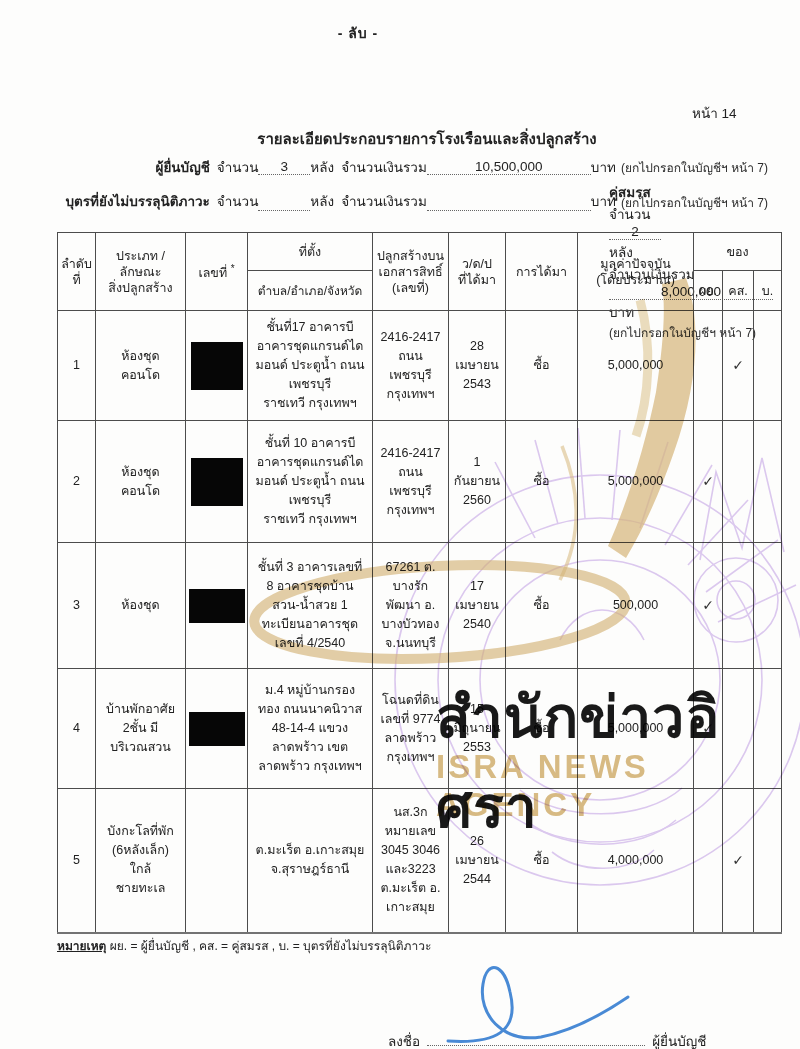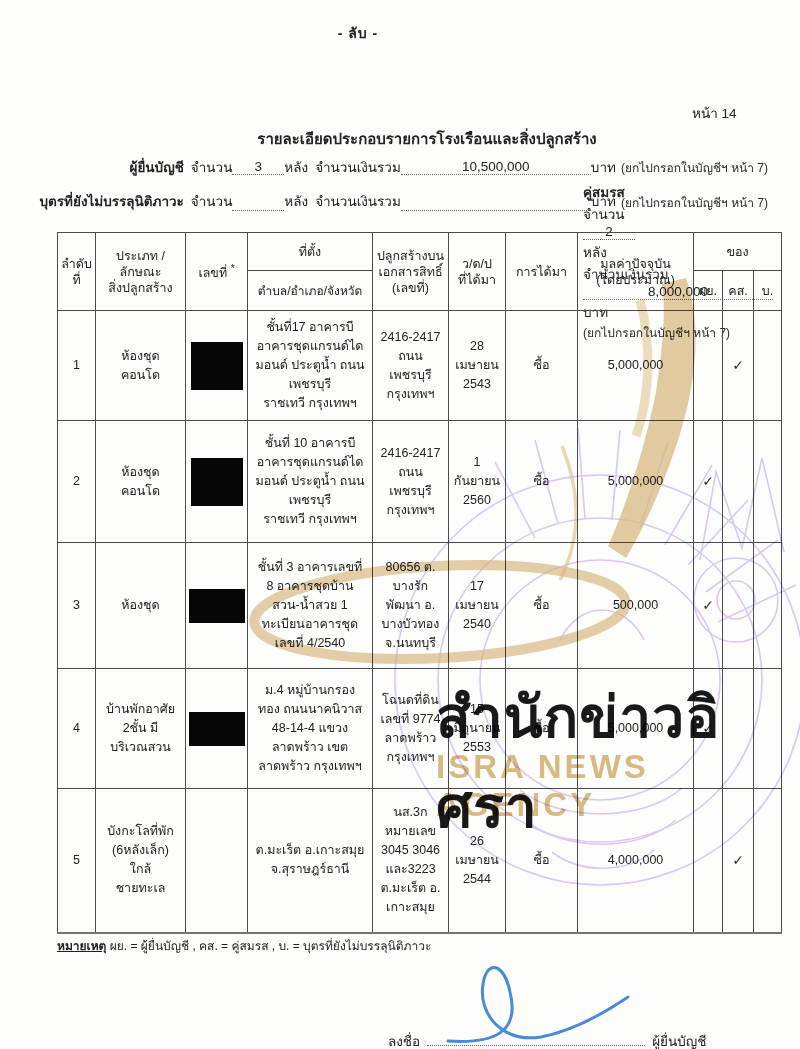--- a/index.html
+++ b/index.html
@@ -10,21 +10,21 @@
   
   #classification{top:22px;left:0;width:716px;font-weight:bold;font-size:14px;letter-spacing:1px;}
   #pagenum{top:102px;left:692px;font-size:13.5px;}
   #doc-title{top:127px;left:0;width:800px;font-weight:bold;font-size:15px;padding-left:27px;}
   
   .sumline{position:absolute;right:32px;display:flex;align-items:baseline;font-size:13.5px;white-space:nowrap;}
   .sumline .lbl{font-weight:bold;}
   .dotted{display:inline-block;border-bottom:1.5px dotted #666;text-align:center;line-height:15px;
           transform:translateY(-1px);}
   .w-count{width:52px;}
-  .w-amount{width:190px;}
+  .w-amount{width:164px;}
   .gap{display:inline-block;width:7px;}
   .note{font-size:12px;color:#2a2a2a;margin-left:5px;}
   
   #asset-table{position:absolute;left:57px;top:232px;border-collapse:collapse;table-layout:fixed;
                width:724px;font-size:12.5px;}
   #asset-table td,#asset-table th{border:1px solid #4c4c4c;padding:1px 2px;text-align:center;
                vertical-align:middle;font-weight:normal;white-space:pre-line;line-height:19px;
                overflow:hidden;}
   #asset-table th{line-height:16px;}
   #asset-table{border:1.5px solid #333;}
@@ -185,21 +185,21 @@
 
     <tr style="height:126px">
       <td>3</td>
       <td>ห้องชุด</td>
       <td><div class="redact" style="height:34px;width:56px;"></div></td>
       <td>ชั้นที่ 3 อาคารเลขที่
 8 อาคารชุดบ้าน
 สวน-น้ำสวย 1
 ทะเบียนอาคารชุด
 เลขที่ 4/2540</td>
-      <td>80656 ต.
+      <td>67261 ต.
 บางรัก
 พัฒนา อ.
 บางบัวทอง
 จ.นนทบุรี</td>
       <td>17
 เมษายน
 2540</td>
       <td>ซื้อ</td>
       <td>500,000</td>
       <td class="chk">✓</td>

